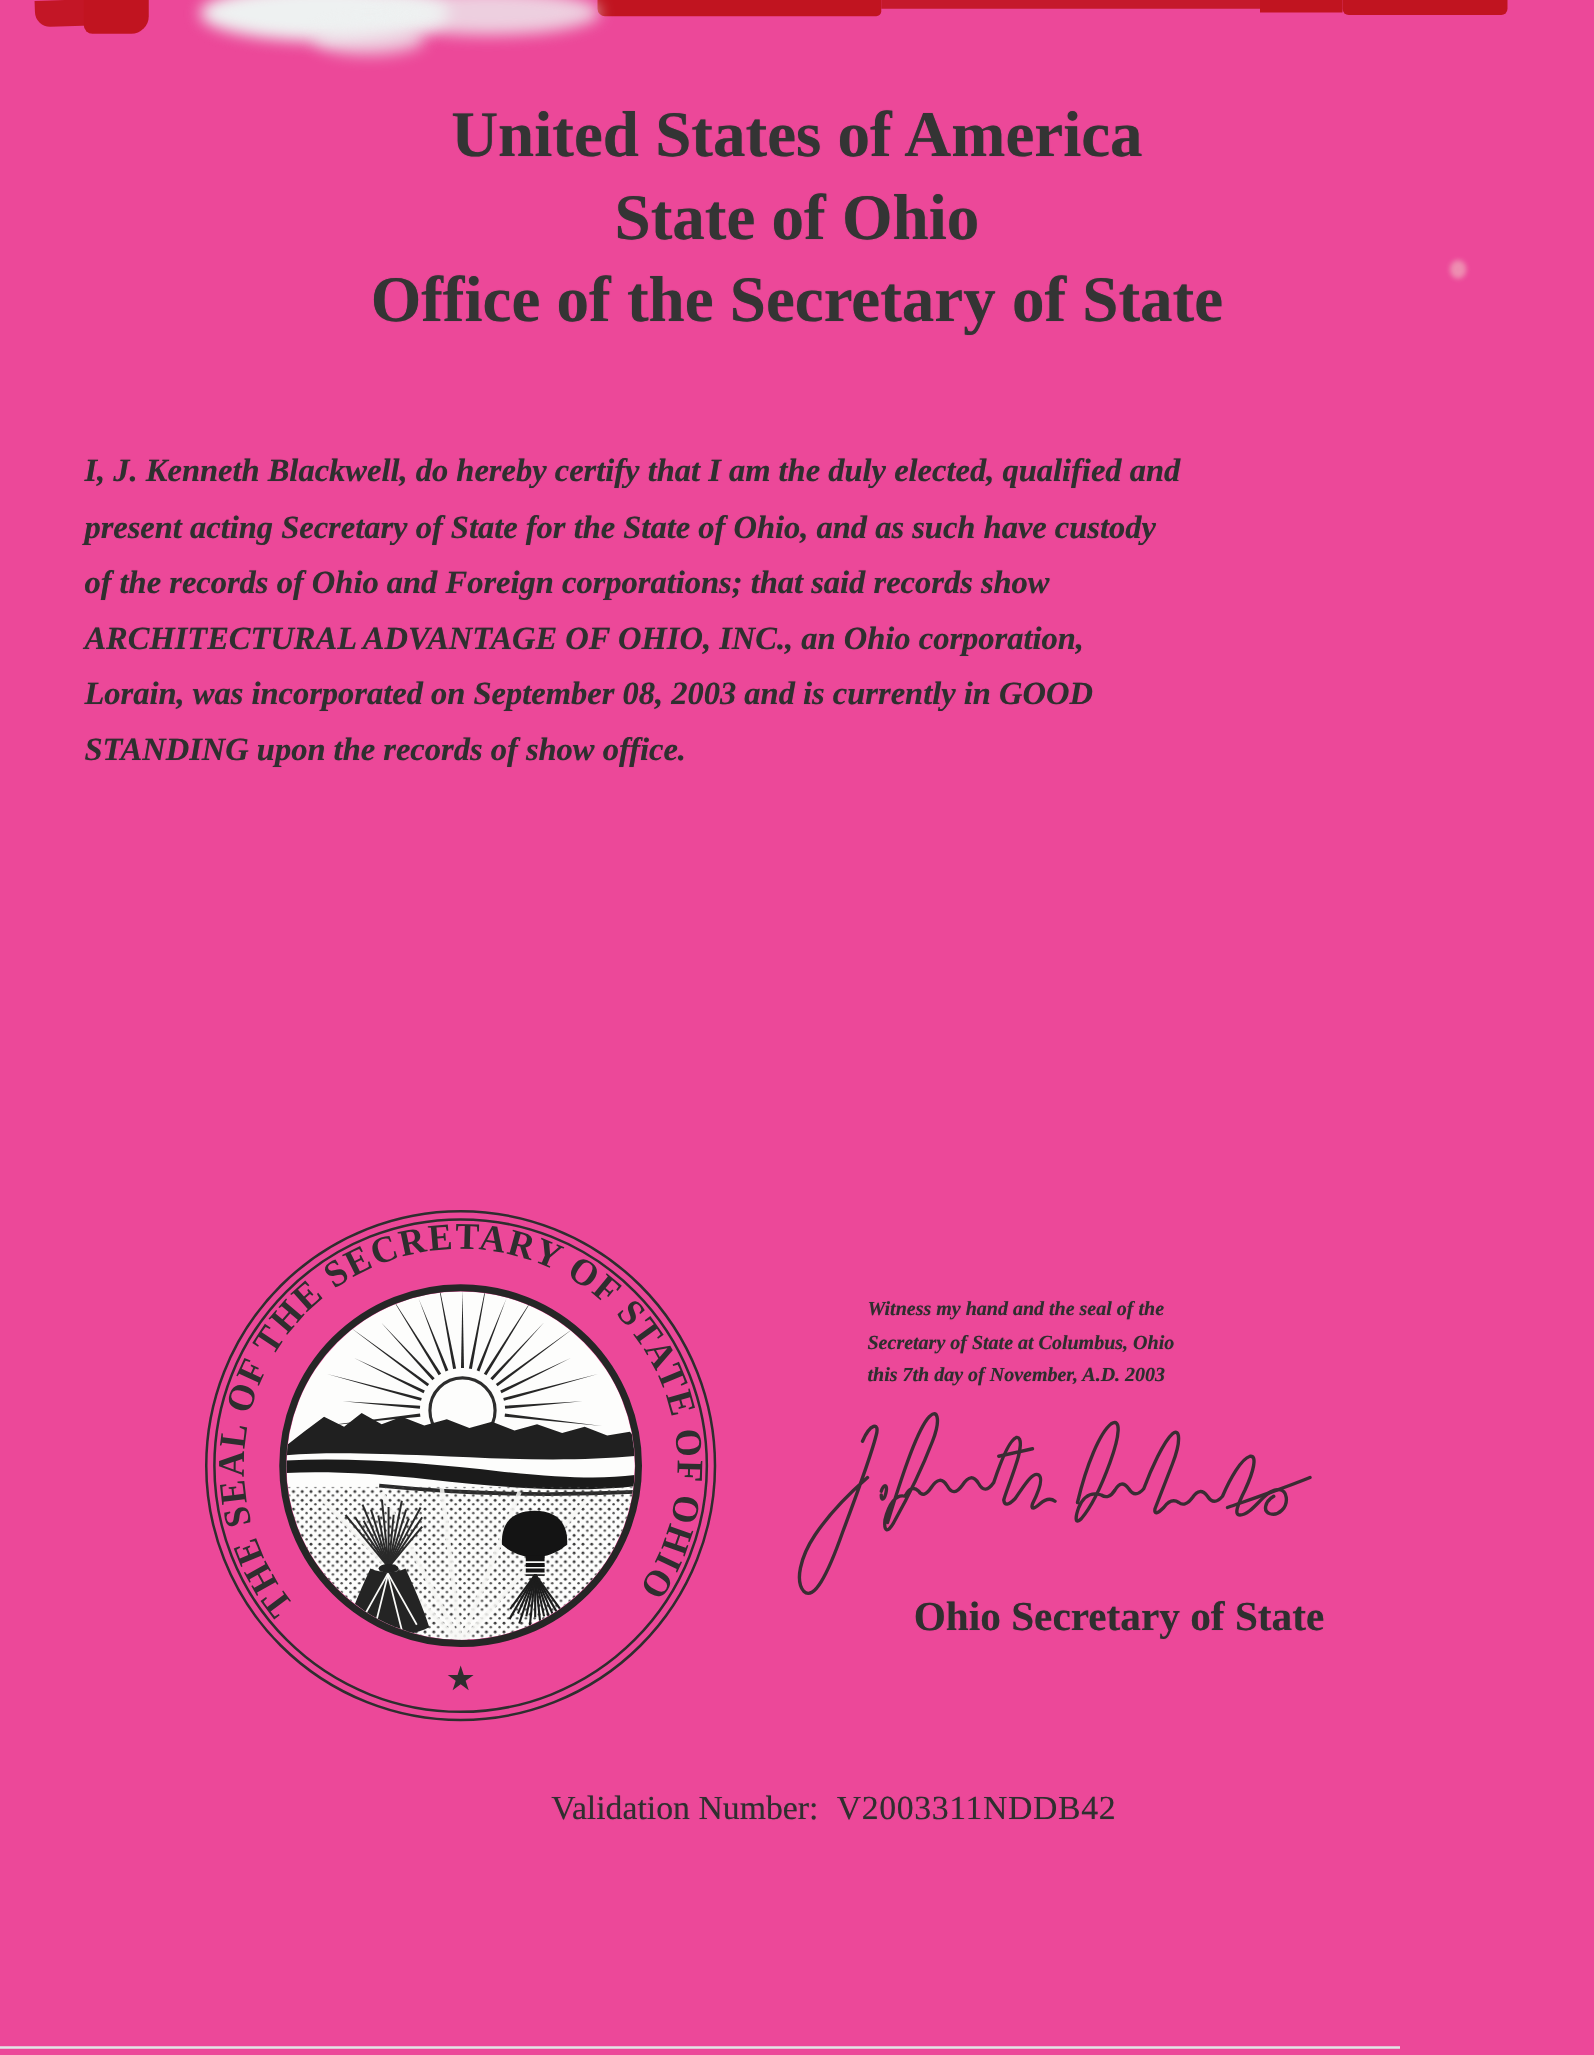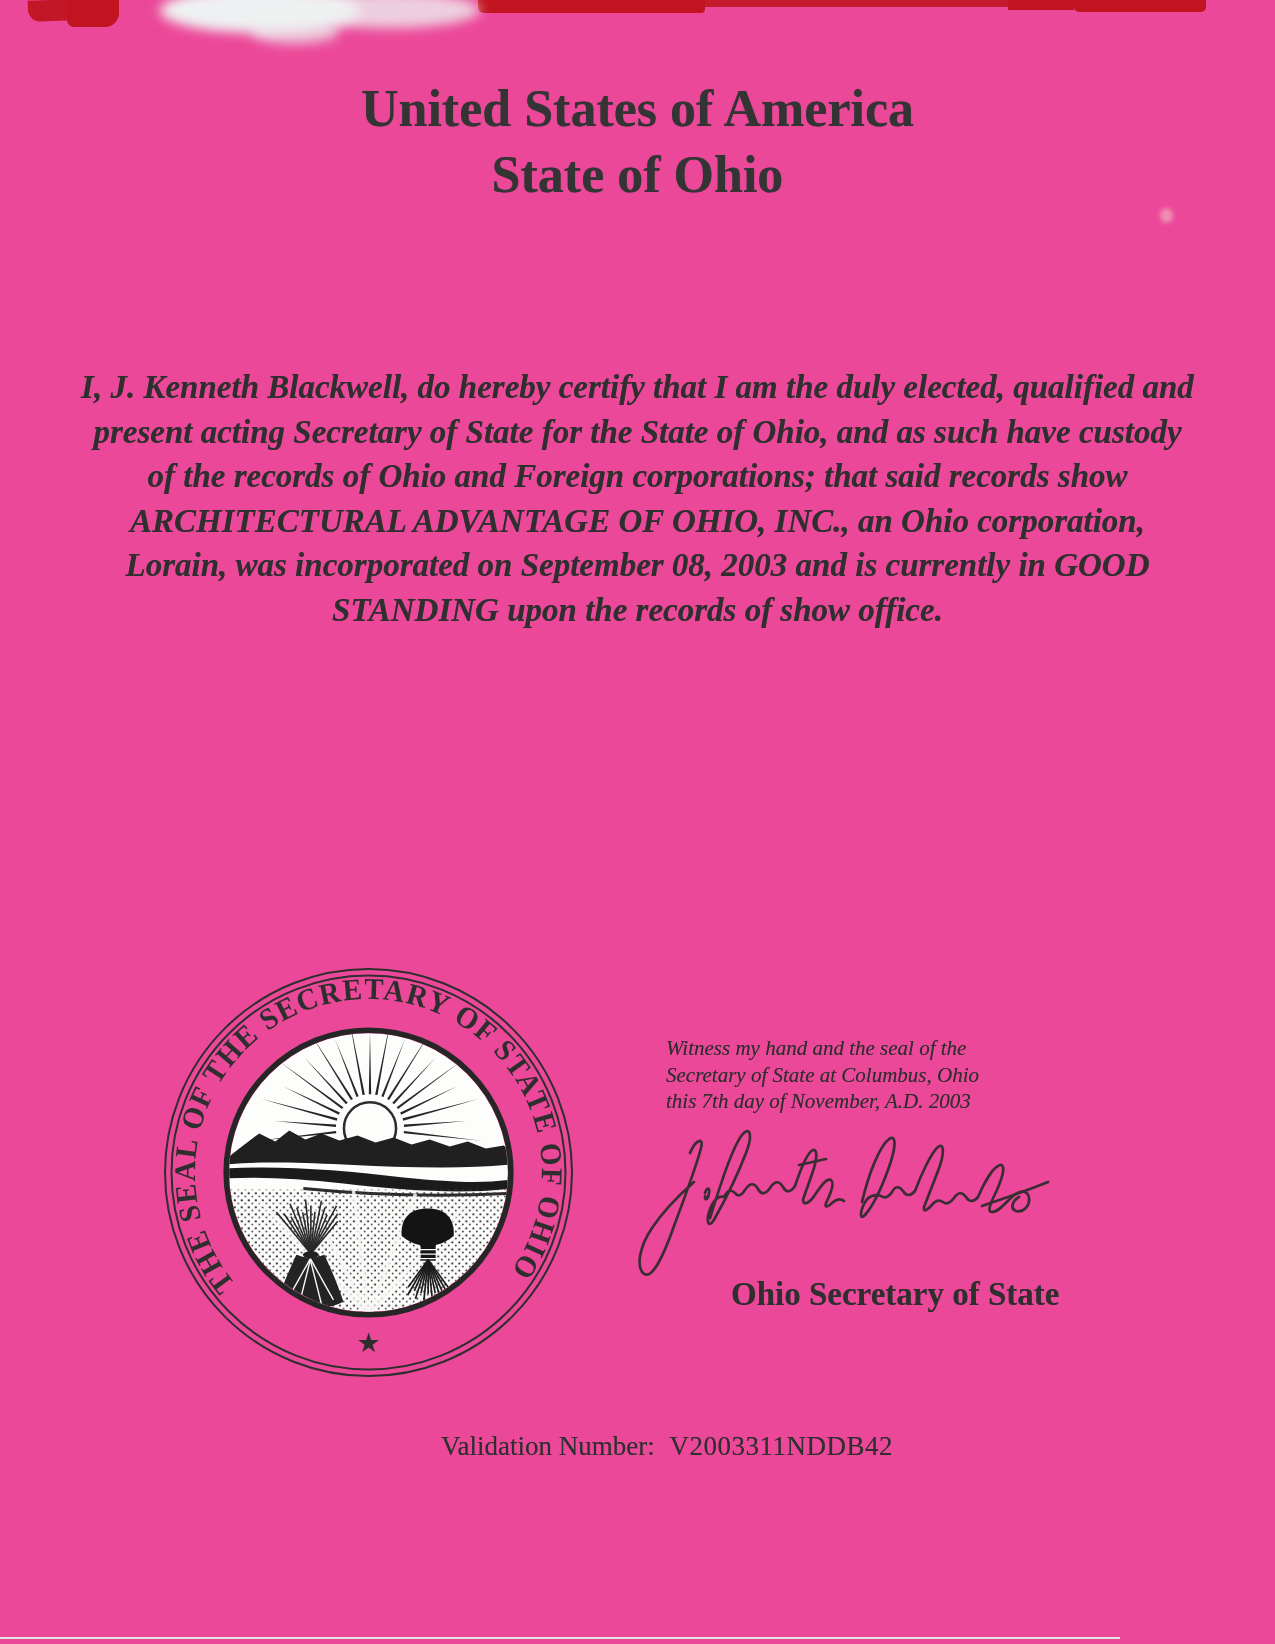--- a/index.html
+++ b/index.html
@@ -11,29 +11,29 @@
   
   .red-strip{position:absolute;top:0;background:#c11420;}
   .gray-smudge{position:absolute;background:#eef1f1;filter:blur(6px);border-radius:50%;}
   .pink-speck{position:absolute;background:#f0bcc1;filter:blur(2px);border-radius:50%;opacity:.6;}
   .bottom-hairline{position:absolute;left:0;bottom:5px;width:1120px;height:2px;background:#e2e6e6;}
   
   .header{position:absolute;top:76px;left:0;right:0;text-align:center;
     font-weight:bold;font-size:52px;line-height:66px;color:#343434;
     text-shadow:0 0 .7px rgba(52,52,52,.55);}
   
-  .certification{position:absolute;top:365px;left:50%;transform:translateX(-50%);
-    width:1140px;text-align:center;font-style:italic;font-weight:bold;
-    font-size:33px;line-height:44.5px;color:#2f2f2f;
+  .certification{position:absolute;top:355px;left:50%;transform:translateX(-50%);
+    width:1140px;font-style:italic;font-weight:bold;
+    font-size:26px;line-height:44.5px;color:#2f2f2f;
     text-shadow:0 0 .6px rgba(47,47,47,.5);}
   
   .seal{position:absolute;left:163px;top:967px;width:411px;height:411px;}
   
-  .witness{position:absolute;left:666px;top:1035px;width:420px;
-    font-style:italic;font-weight:normal;font-size:21px;line-height:26.5px;
+  .witness{position:absolute;left:694px;top:1035px;width:420px;
+    font-style:italic;font-weight:bold;font-size:16px;line-height:26.5px;
     color:#2e2e2e;text-shadow:0 0 .6px rgba(46,46,46,.5);}
   
   .signature-svg{position:absolute;left:590px;top:1108px;width:470px;height:220px;}
   .sig-stroke{fill:none;stroke:#2b2b2b;stroke-width:2.7;stroke-linecap:round;
     stroke-linejoin:round;opacity:.92;}
   .signer-title{position:absolute;left:731px;top:1276px;font-weight:bold;
     font-size:33px;color:#2f2f2f;text-shadow:0 0 .6px rgba(47,47,47,.5);}
   
   .validation{position:absolute;left:441px;top:1431px;font-weight:normal;
     font-size:27px;color:#2f2f2f;text-shadow:0 0 .6px rgba(47,47,47,.5);}
@@ -53,20 +53,21 @@
   <div class="red-strip" style="left:1074px;width:132px;height:12px;border-radius:0 0 5px 5px;"></div>
   <div class="gray-smudge" style="left:160px;top:-12px;width:200px;height:45px;"></div>
   <div class="gray-smudge" style="left:300px;top:-8px;width:180px;height:36px;opacity:.8;"></div>
   <div class="gray-smudge" style="left:250px;top:18px;width:90px;height:26px;opacity:.7;"></div>
   <div class="pink-speck" style="left:1160px;top:208px;width:13px;height:15px;"></div>
   <div class="bottom-hairline"></div>
 
   <div class="header">
     <div>United States of America</div>
     <div>State of Ohio</div>
+    <div>Office of the Secretary of State</div>
   </div>
 
   <div class="certification">
     <div>I, J. Kenneth Blackwell, do hereby certify that I am the duly elected, qualified and</div>
     <div>present acting Secretary of State for the State of Ohio, and as such have custody</div>
     <div>of the records of Ohio and Foreign corporations; that said records show</div>
     <div>ARCHITECTURAL ADVANTAGE OF OHIO, INC., an Ohio corporation,</div>
     <div>Lorain, was incorporated on September 08, 2003 and is currently in GOOD</div>
     <div>STANDING upon the records of show office.</div>
   </div>

